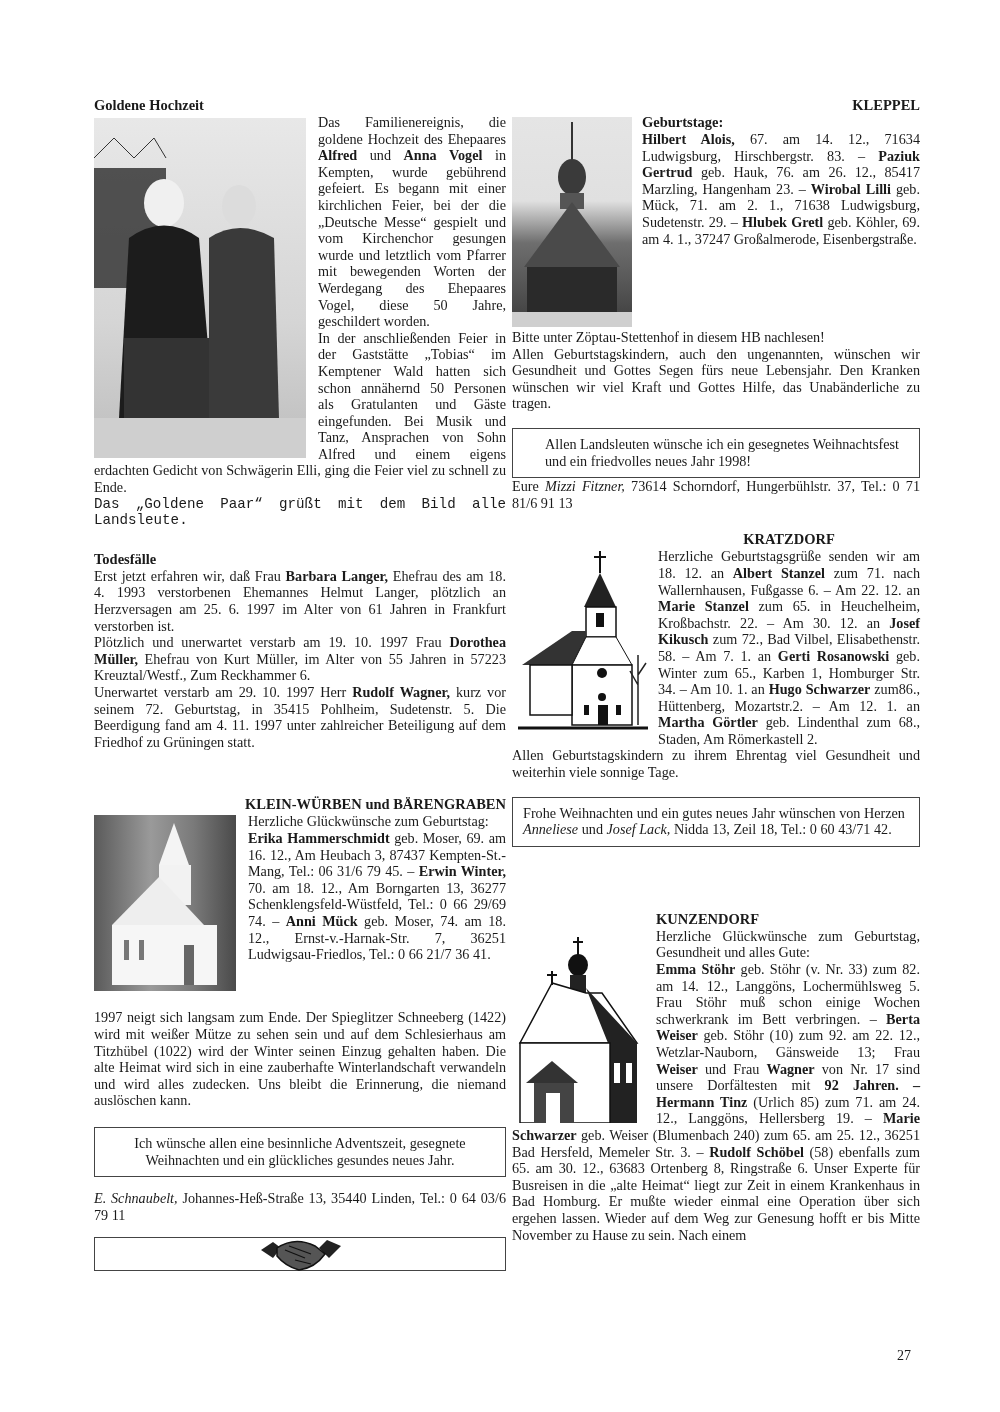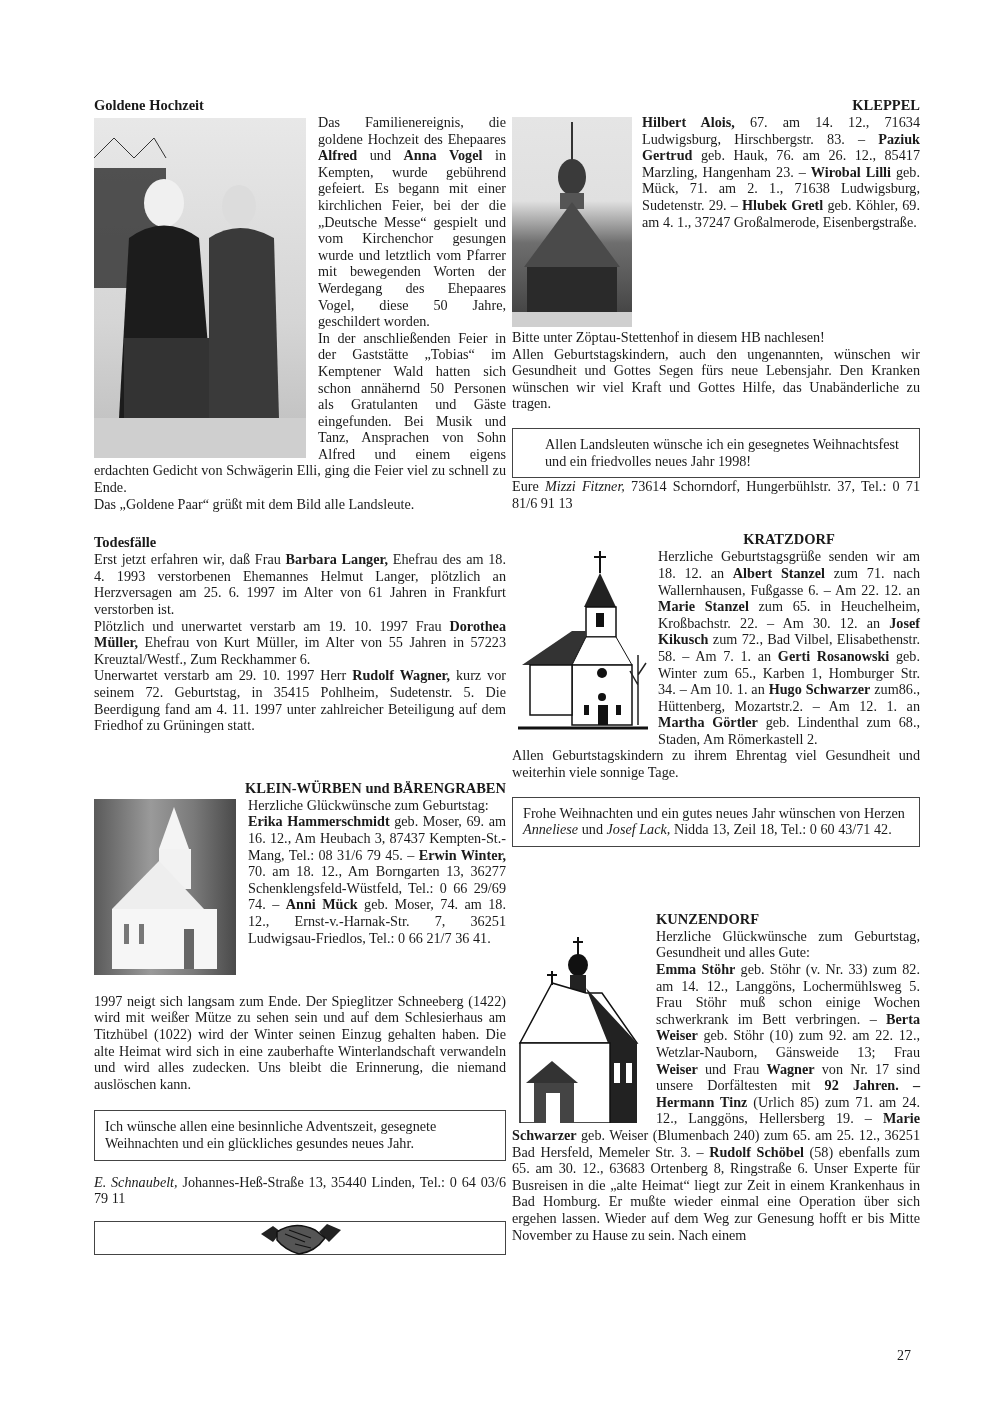--- a/index.html
+++ b/index.html
@@ -32,21 +32,21 @@
         <ellipse cx="70" cy="85" rx="20" ry="24" fill="#f0f0f0"></ellipse>
         <path d="M35 120 Q70 95 105 120 L120 300 L25 300 Z" fill="#1c1c1c"></path>
         <rect x="30" y="220" width="85" height="80" fill="#333"></rect>
         <ellipse cx="145" cy="88" rx="17" ry="21" fill="#dcdcdc"></ellipse>
         <path d="M115 120 Q145 100 180 120 L185 300 L115 300 Z" fill="#3a3a3a"></path>
         <rect x="0" y="300" width="212" height="40" fill="#cfcfcf"></rect>
       </svg>
     </div>
     <p><span>Das Familienereignis, die goldene Hochzeit des Ehepaares </span><b>Alfred</b><span> und </span><b>Anna Vogel</b><span> in Kempten, wurde gebührend gefeiert. Es begann mit einer kirchlichen Feier, bei der die „Deutsche Messe“ gespielt und vom Kirchenchor gesungen wurde und letztlich vom Pfarrer mit bewegenden Worten der Werdegang des Ehepaares Vogel, diese 50 Jahre, geschildert worden.</span></p>
     <p>In der anschließenden Feier in der Gaststätte „Tobias“ im Kemptener Wald hatten sich schon annähernd 50 Personen als Gratulanten und Gäste eingefunden. Bei Musik und Tanz, Ansprachen von Sohn Alfred und einem eigens erdachten Gedicht von Schwägerin Elli, ging die Feier viel zu schnell zu Ende.</p>
-    <p style="clear:both;">Das „Goldene Paar“ grüßt mit dem Bild alle Landsleute.</p>
+    <p style="clear:both;font-family:Liberation Mono, monospace;">Das „Goldene Paar“ grüßt mit dem Bild alle Landsleute.</p>
   </div>
 
   <div style="margin-top:22px;">
     <p class="h">Todesfälle</p>
     <p><span>Erst jetzt erfahren wir, daß Frau </span><b>Barbara Langer,</b><span> Ehefrau des am 18. 4. 1993 verstorbenen Ehemannes Helmut Langer, plötzlich an Herzversagen am 25. 6. 1997 im Alter von 61 Jahren in Frankfurt verstorben ist.</span></p>
     <p><span>Plötzlich und unerwartet verstarb am 19. 10. 1997 Frau </span><b>Dorothea Müller,</b><span> Ehefrau von Kurt Müller, im Alter von 55 Jahren in 57223 Kreuztal/Westf., Zum Reckhammer 6.</span></p>
     <p><span>Unerwartet verstarb am 29. 10. 1997 Herr </span><b>Rudolf Wagner,</b><span> kurz vor seinem 72. Geburtstag, in 35415 Pohlheim, Sudetenstr. 5. Die Beerdigung fand am 4. 11. 1997 unter zahlreicher Beteiligung auf dem Friedhof zu Grüningen statt.</span></p>
   </div>
 
   <div style="margin-top:46px;">
@@ -56,23 +56,23 @@
         <polygon points="80,8 65,50 95,50" fill="#f4f4f4"></polygon>
         <rect x="65" y="50" width="32" height="40" fill="#f2f2f2"></rect>
         <polygon points="18,110 65,62 110,110" fill="#eeeeee"></polygon>
         <rect x="18" y="110" width="105" height="60" fill="#f6f6f6"></rect>
         <rect x="30" y="125" width="5" height="20" fill="#777"></rect>
         <rect x="45" y="125" width="5" height="20" fill="#777"></rect>
         <rect x="90" y="130" width="10" height="40" fill="#666"></rect>
       </svg>
     </div>
     <p>Herzliche Glückwünsche zum Geburtstag:</p>
-    <p><b>Erika Hammerschmidt</b><span> geb. Moser, 69. am 16. 12., Am Heubach 3, 87437 Kempten-St.-Mang, Tel.: 08 31/6 79 45. – </span><b>Erwin Winter,</b><span> 70. am 18. 12., Am Borngarten 13, 36277 Schenklengsfeld-Wüstfeld, Tel.: 0 66 29/69 74. – </span><b>Anni Mück</b><span> geb. Moser, 74. am 18. 12., Ernst-v.-Harnak-Str. 7, 36251 Ludwigsau-Friedlos, Tel.: 0 66 21/7 36 41.</span></p>
+    <p><b>Erika Hammerschmidt</b><span> geb. Moser, 69. am 16. 12., Am Heubach 3, 87437 Kempten-St.-Mang, Tel.: 06 31/6 79 45. – </span><b>Erwin Winter,</b><span> 70. am 18. 12., Am Borngarten 13, 36277 Schenklengsfeld-Wüstfeld, Tel.: 0 66 29/69 74. – </span><b>Anni Mück</b><span> geb. Moser, 74. am 18. 12., Ernst-v.-Harnak-Str. 7, 36251 Ludwigsau-Friedlos, Tel.: 0 66 21/7 36 41.</span></p>
     <p style="clear:both;padding-top:14px;">1997 neigt sich langsam zum Ende. Der Spieglitzer Schneeberg (1422) wird mit weißer Mütze zu sehen sein und auf dem Schlesierhaus am Titzhübel (1022) wird der Winter seinen Einzug gehalten haben. Die alte Heimat wird sich in eine zauberhafte Winterlandschaft verwandeln und wird alles zudecken. Uns bleibt die Erinnerung, die niemand auslöschen kann.</p>
-    <div class="box" style="margin:18px 0 0 0;text-align:left;">
+    <div class="box" style="margin:18px 0 0 0;text-align:center;">
       <p>Ich wünsche allen eine besinnliche Adventszeit, gesegnete Weihnachten und ein glückliches gesundes neues Jahr.</p>
     </div>
     <p style="margin-top:13px;"><i>E. Schnaubelt,</i><span> Johannes-Heß-Straße 13, 35440 Linden, Tel.: 0 64 03/6 79 11</span></p>
     <div class="box" style="margin-top:14px;height:32px;padding:0;position:relative;">
       <svg width="92" height="36" viewBox="0 0 92 36" style="position:absolute;left:160px;top:-2px;">
         <path d="M6 14 L18 6 L26 12 L18 22 Z" fill="#222"></path>
         <path d="M86 10 L72 4 L64 12 L74 22 Z" fill="#222"></path>
         <path d="M22 12 Q40 0 60 10 L70 18 Q60 32 44 34 Q30 30 22 20 Z" fill="#555" stroke="#111" stroke-width="1.5"></path>
         <path d="M30 14 L50 22 M34 10 L56 18 M40 24 L56 28" stroke="#111" stroke-width="1.2"></path>
       </svg>
@@ -87,20 +87,21 @@
       <svg width="120" height="210" viewBox="0 0 120 210">
         <line x1="60" y1="5" x2="60" y2="45" stroke="#333" stroke-width="2"></line>
         <ellipse cx="60" cy="60" rx="14" ry="18" fill="#3a3a3a"></ellipse>
         <rect x="48" y="76" width="24" height="16" fill="#555"></rect>
         <polygon points="60,85 12,150 108,150" fill="#4a4a4a"></polygon>
         <rect x="15" y="150" width="90" height="45" fill="#2a2a2a"></rect>
         <rect x="0" y="195" width="120" height="15" fill="#cfcfcf"></rect>
       </svg>
     </div>
     <p class="h hc">KLEPPEL</p>
+    <p class="h">Geburtstage:</p>
     <p><b>Hilbert Alois,</b><span> 67. am 14. 12., 71634 Ludwigsburg, Hirschbergstr. 83. – </span><b>Paziuk Gertrud</b><span> geb. Hauk, 76. am 26. 12., 85417 Marzling, Hangenham 23. – </span><b>Wirobal Lilli</b><span> geb. Mück, 71. am 2. 1., 71638 Ludwigsburg, Sudetenstr. 29. – </span><b>Hlubek Gretl</b><span> geb. Köhler, 69. am 4. 1., 37247 Großalmerode, Eisenbergstraße.</span></p>
     <p style="clear:both;margin-top:4px;text-align:left;">Bitte unter Zöptau-Stettenhof in diesem HB nachlesen!</p>
     <p>Allen Geburtstagskindern, auch den ungenannten, wünschen wir Gesundheit und Gottes Segen fürs neue Lebensjahr. Den Kranken wünschen wir viel Kraft und Gottes Hilfe, das Unabänderliche zu tragen.</p>
     <div class="box" style="margin:16px 0 0 0;text-align:left;padding-left:32px;">
       <p>Allen Landsleuten wünsche ich ein gesegnetes Weihnachtsfest und ein friedvolles neues Jahr 1998!</p>
     </div>
     <p style=""><span>Eure </span><i>Mizzi Fitzner,</i><span> 73614 Schorndorf, Hungerbühlstr. 37, Tel.: 0 71 81/6 91 13</span></p>
   </div>
 
   <div style="margin-top:20px;">

